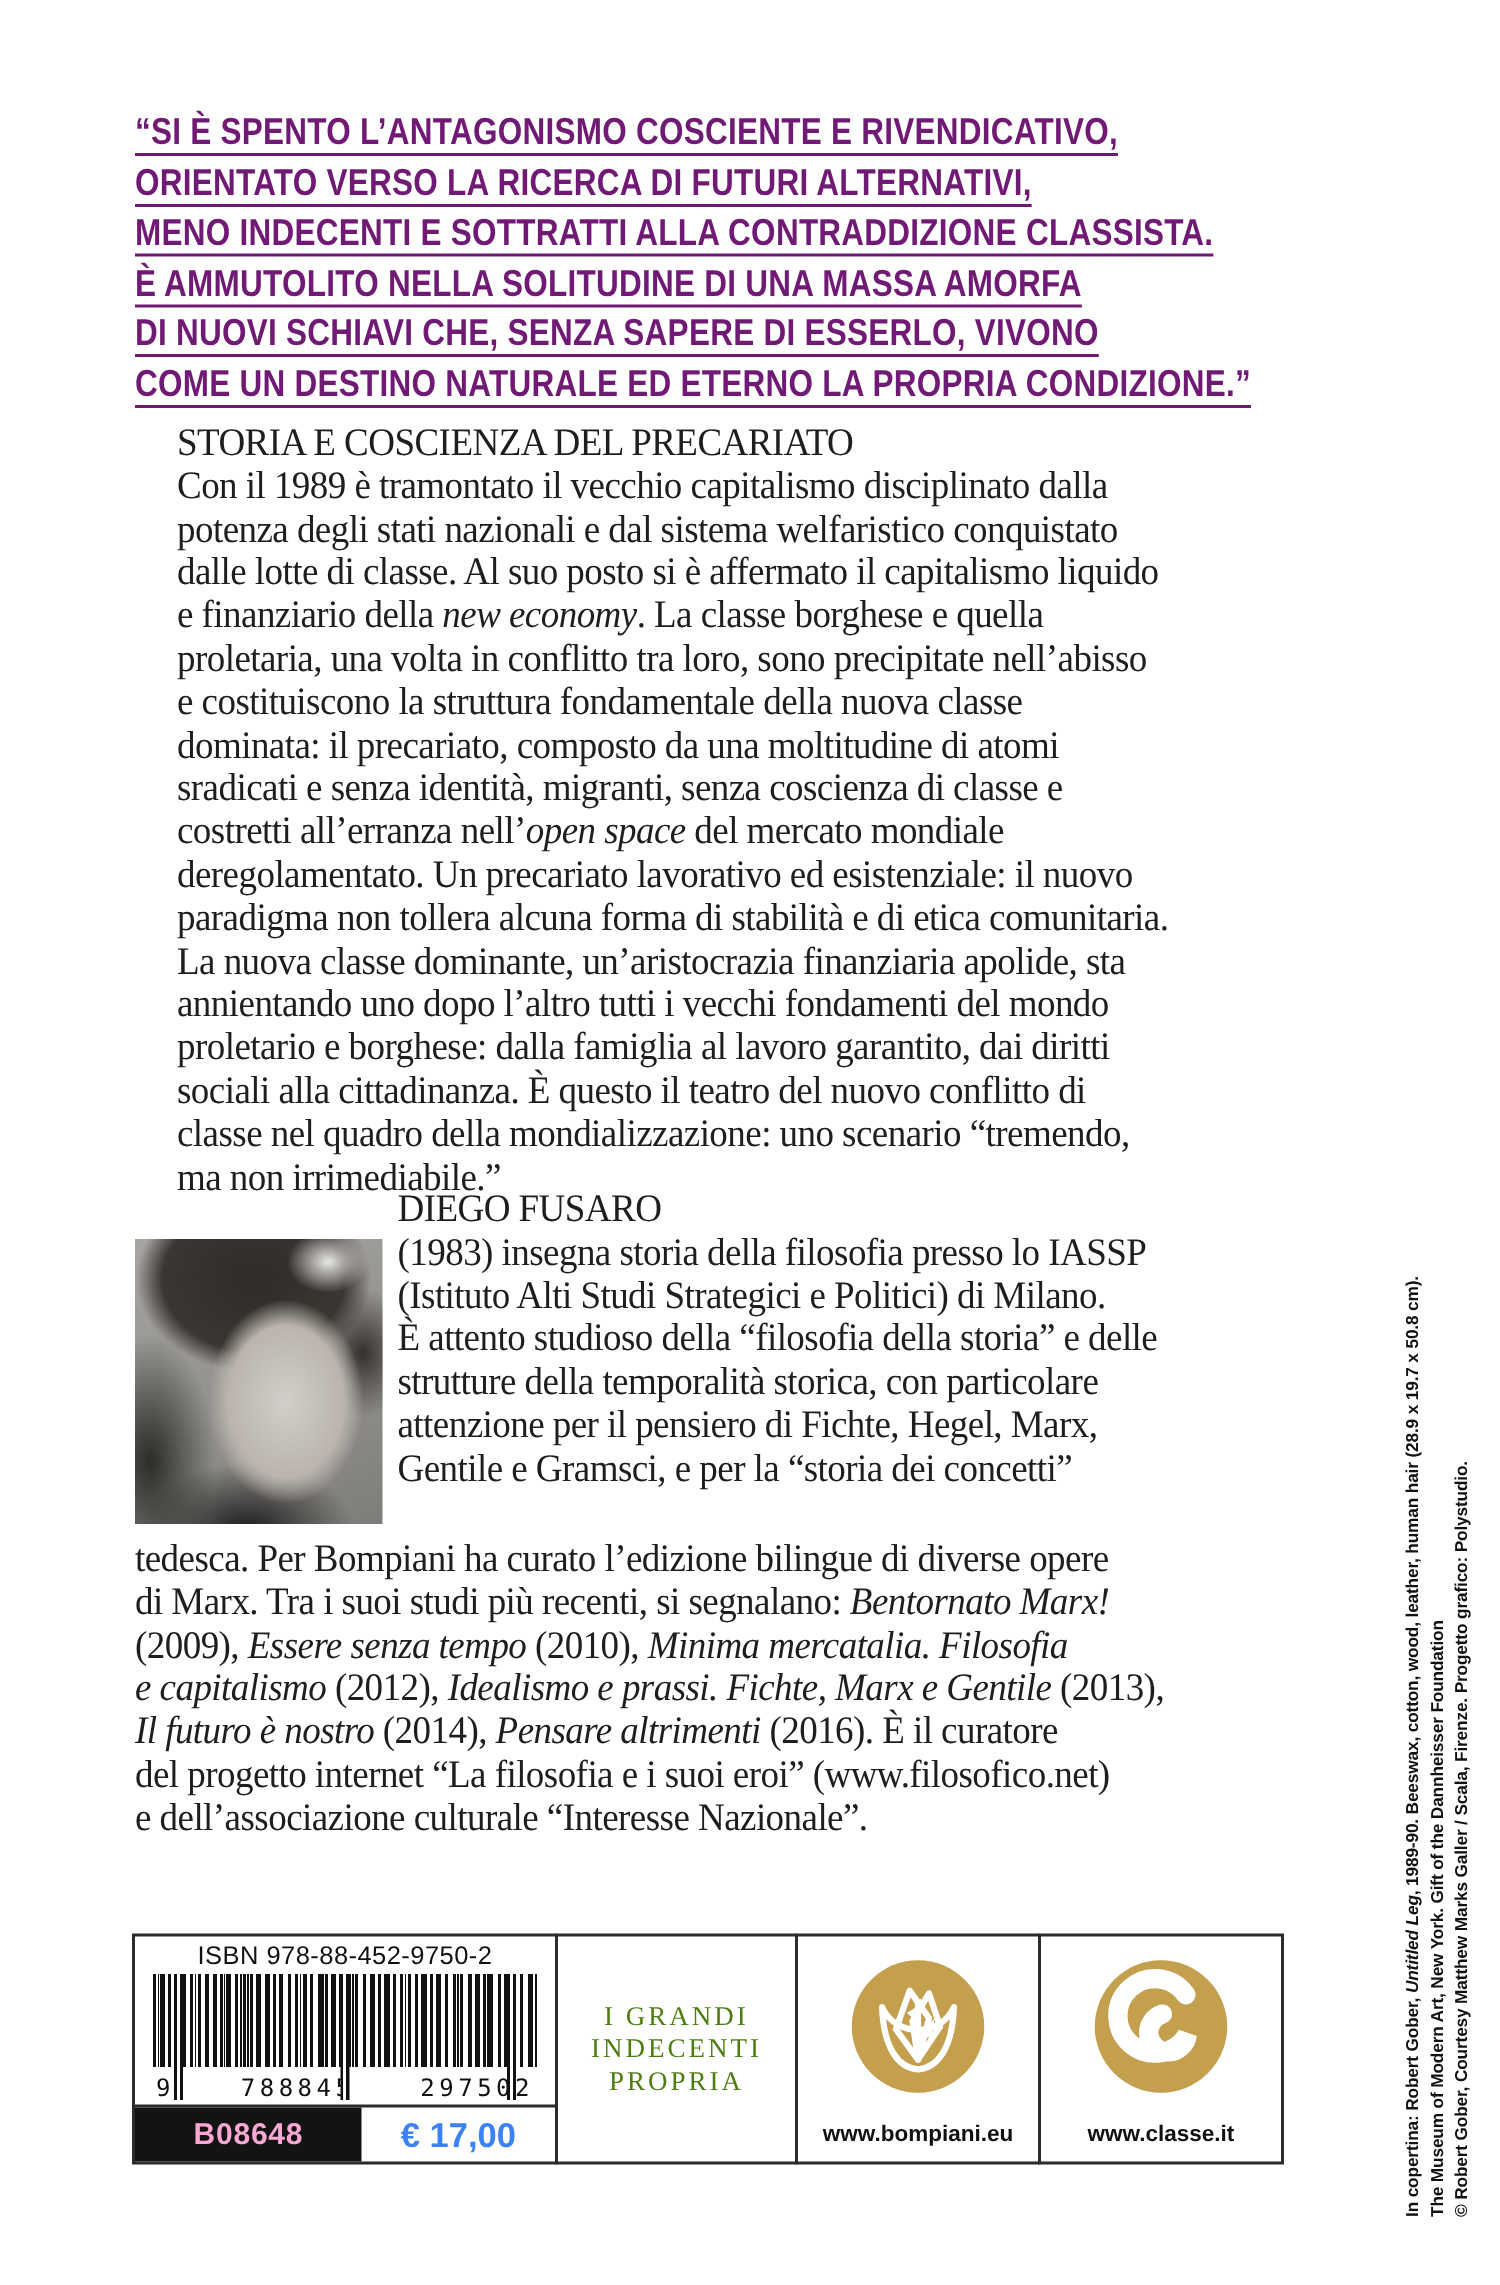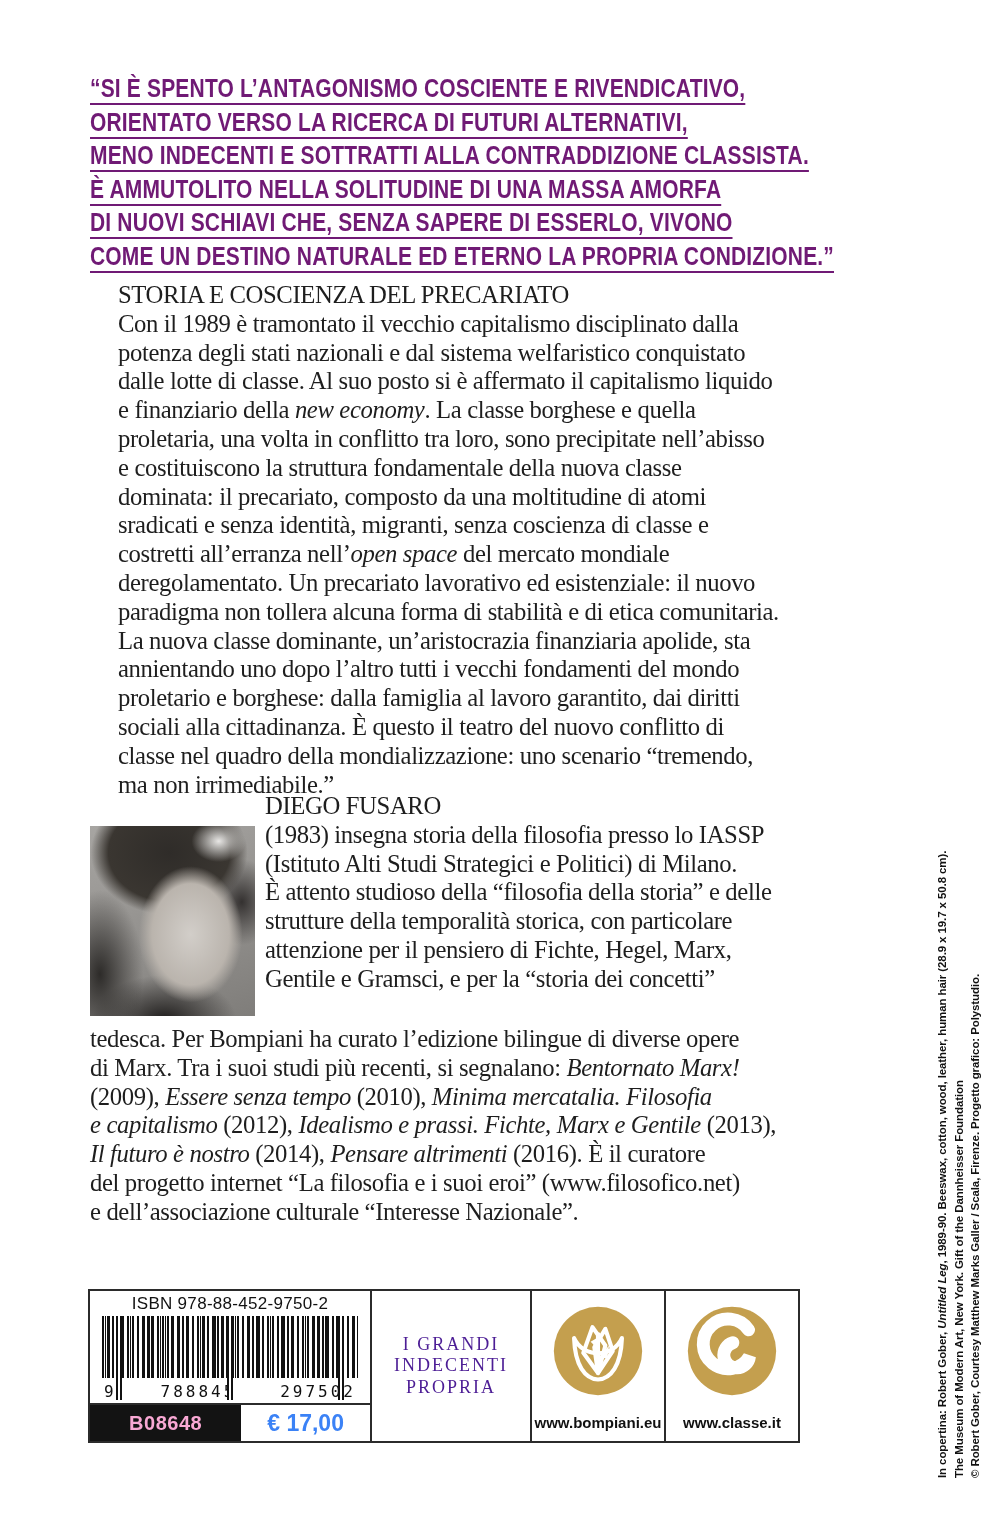--- a/index.html
+++ b/index.html
@@ -59,22 +59,22 @@
            background:linear-gradient(90deg,#111 0 2px,#fff 2px 4px,#111 4px 6px); }
   .guard.gl { left:26px; } .guard.gm { left:50%; margin-left:-3px; } .guard.gr { right:26px; }
   .price-row { height:36px; display:flex; }
   .code-box { width:54%; background:#131313; color:#f9a8d4; display:flex; align-items:center;
               justify-content:center; font-family:"Liberation Sans", sans-serif;
               font-weight:bold; font-size:20px; letter-spacing:0.5px; }
   .price-box { flex:1; display:flex; align-items:center; justify-content:center;
                font-family:"Liberation Sans", sans-serif; font-weight:bold; font-size:23px; color:#3b82f6; }
   .cell-series { width:162px; display:flex; align-items:center; justify-content:center; }
   .series { text-align:center; font-size:18px; line-height:21.5px; letter-spacing:2px;
-            color:#4c1d95; font-family:"Liberation Serif", serif; }
-  .cell-logo { width:136px; position:relative; }
+            color:#4d7c0f; font-family:"Liberation Serif", serif; }
+  .cell-logo { width:164px; position:relative; }
   .cell-logo svg { position:absolute; left:50%; top:14px; margin-left:-46px; }
   .logo-url { position:absolute; left:0; right:0; bottom:10px; text-align:center;
               font-family:"Liberation Sans", sans-serif; font-weight:bold; font-size:15px; color:#111; }
   
   .credits { position:absolute; left:934px; top:1478px; width:784px;
              transform:rotate(-90deg); transform-origin:0 0;
              font-family:"Liberation Sans", sans-serif; font-weight:bold;
              font-size:11.5px; line-height:16.5px; letter-spacing:-0.1px; color:#111; }
   .credits .line { white-space:nowrap; transform:none; font-size:11.5px; line-height:16.5px; }
 </style>

